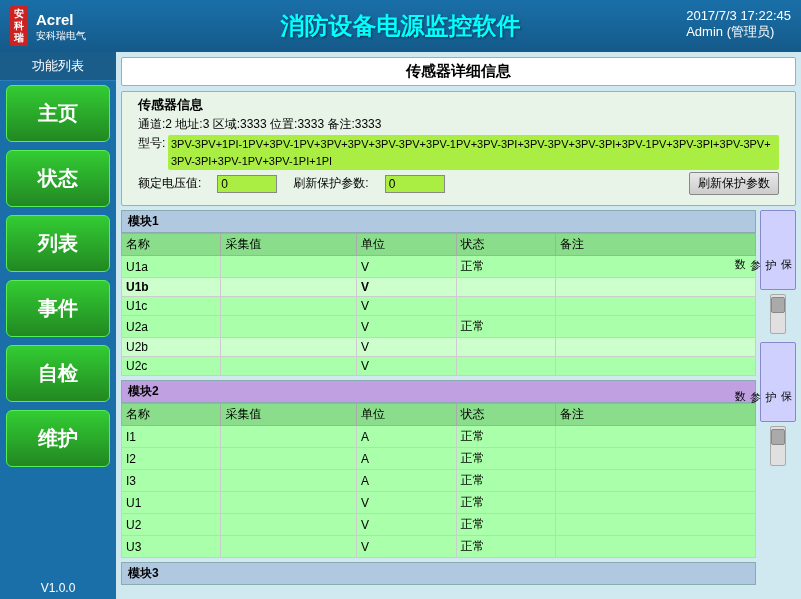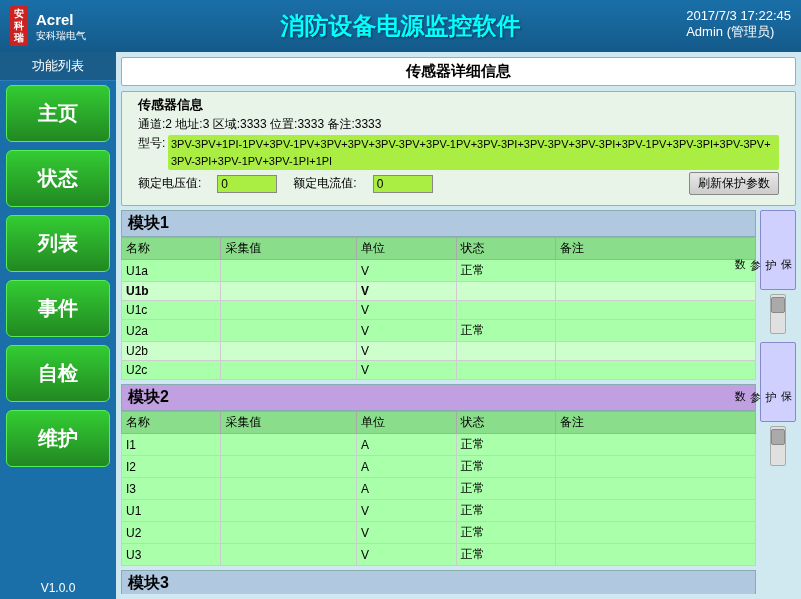--- a/index.html
+++ b/index.html
@@ -195,21 +195,21 @@
       overflow-x: hidden;
     }
 
     .module-block {
       margin-bottom: 4px;
     }
 
     .module-title {
       background: #b0c8e0;
       padding: 2px 6px;
-      font-size: 16px;
+      font-size: 12px;
       font-weight: bold;
       border: 1px solid #8aabb0;
     }
 
     .module-table {
       width: 100%;
       border-collapse: collapse;
       font-size: 12px;
     }
     .module-table th {
@@ -285,21 +285,21 @@
     <div class="sensor-info">
       <div class="sensor-info-title">传感器信息</div>
       <div class="sensor-channel">通道:2  地址:3  区域:3333  位置:3333  备注:3333</div>
       <div class="sensor-type">
         <span class="sensor-type-label">型号:</span>
         <span class="sensor-type-value">3PV-3PV+1PI-1PV+3PV-1PV+3PV+3PV+3PV-3PV+3PV-1PV+3PV-3PI+3PV-3PV+3PV-3PI+3PV-1PV+3PV-3PI+3PV-3PV+3PV-3PI+3PV-1PV+3PV-1PI+1PI</span>
       </div>
       <div class="rated-row">
         <span>额定电压值:</span>
         <input class="rated-input" value="0" readonly="" style="">
-        <span>额定电流值:</span>
+        <span>刷新保护参数:</span>
         <input class="rated-input" value="0" readonly="" style="">
         <button class="refresh-btn">刷新保护参数</button>
       </div>
     </div>
 
     <div class="modules-area">
       <div class="module-list">
 
         <div class="module-block">
           <div class="module-title">模块1</div>

